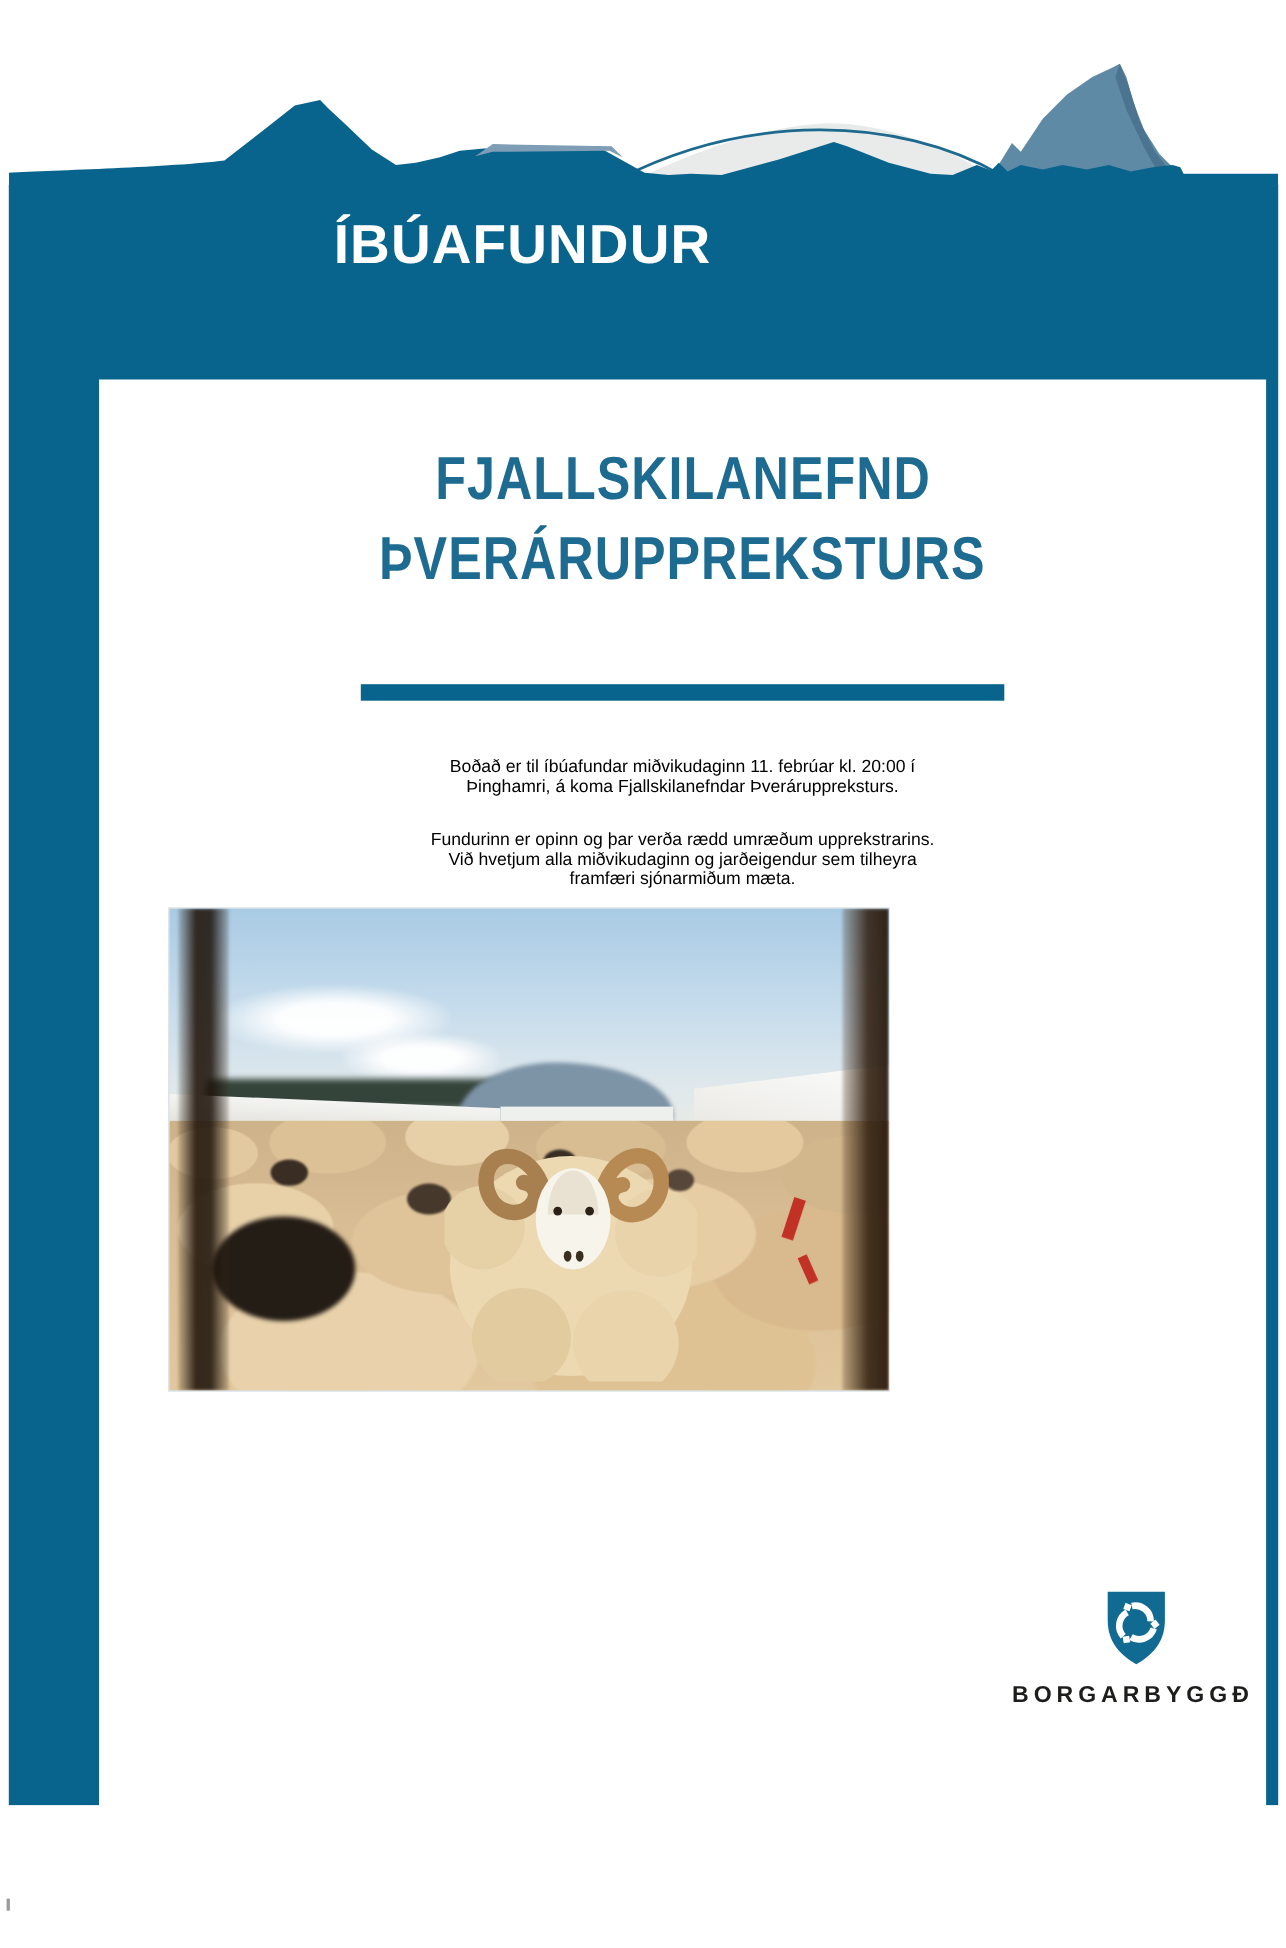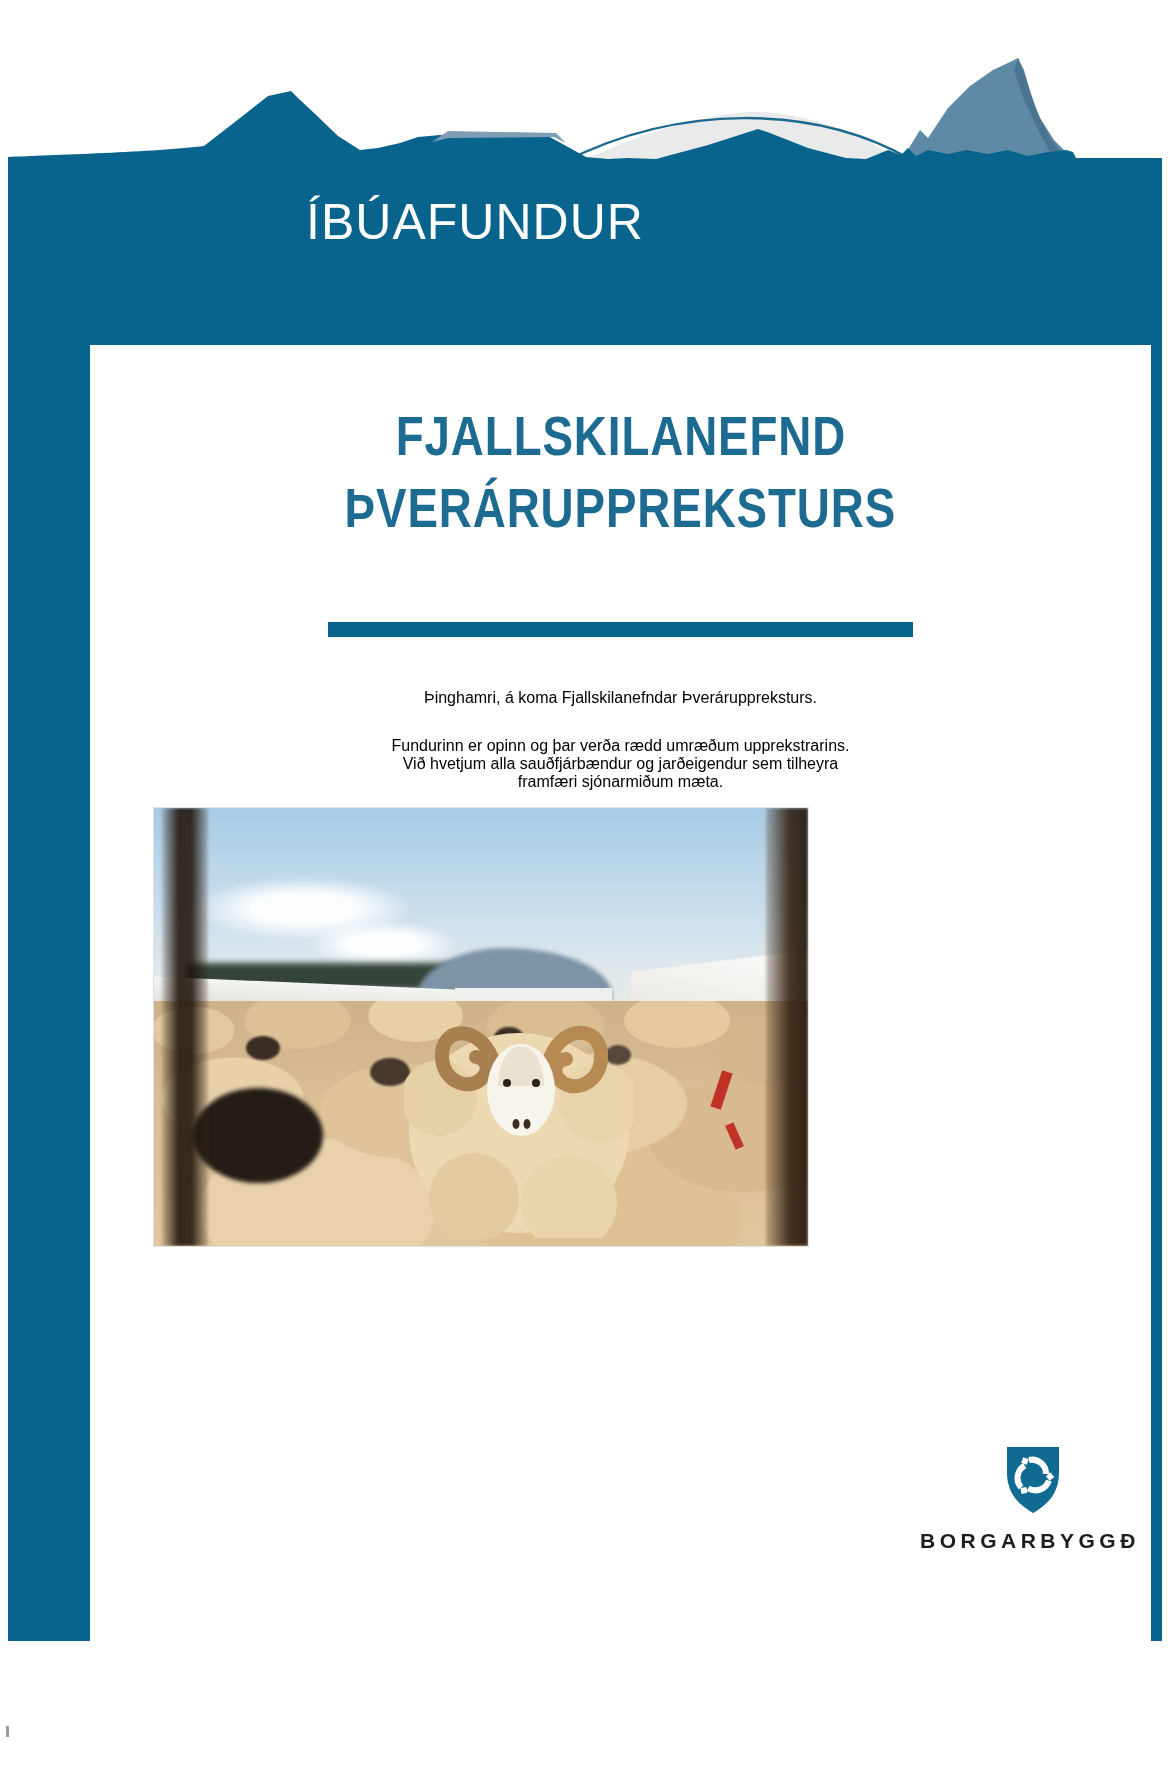--- a/index.html
+++ b/index.html
@@ -8,21 +8,21 @@
 
   
   .mountains{position:absolute;left:8px;top:0;width:1154px;height:170px;display:block;}
 
   
   .frame{position:absolute;left:8px;top:168px;width:1154px;height:1473px;
          background:var(--frame-blue,#08648c);}
 
   .poster-title{position:absolute;left:8px;top:192px;width:934px;margin:0;
         text-align:center;color:#ffffff;font-size:50px;line-height:60px;
-        font-weight:400;letter-spacing:1px;}
+        font-weight:700;letter-spacing:1px;}
 
   
   .card{position:absolute;left:54px;top:345px;width:1061px;height:1532px;
         background:#ffffff;text-align:center;margin-left:36px;}
 
   .card h2{margin:55px 0 0 0;font-weight:700;font-size:52px;line-height:72px;
         color:var(--heading-teal,#1e6b92);letter-spacing:1px;}
   .h2line{display:inline-block;transform:scale(0.88,1.06);transform-origin:center;white-space:nowrap;}
 
   .divider{width:585px;height:15px;margin:78px auto 0 auto;background:var(--divider,#08648c);}
@@ -118,27 +118,28 @@
 
     <h2>
       <span class="h2line">FJALLSKILANEFND</span><br>
       <span class="h2line">ÞVERÁRUPPREKSTURS</span>
     </h2>
 
     <div class="divider"></div>
 
     <p class="para para1">
       </p>
+      <div>Boðað er til íbúafundar miðvikudaginn 11. febrúar kl. 20:00 í</div>
       <div>Þinghamri, á koma Fjallskilanefndar Þveráruppreksturs.</div>
     <p></p>
 
     <p class="para para2">
       </p>
       <div>Fundurinn er opinn og þar verða rædd umræðum upprekstrarins.</div>
-      <div>Við hvetjum alla sauðfjárbændur og jarðeigendur sem tilheyra</div>
+      <div>Við hvetjum alla miðvikudaginn og jarðeigendur sem tilheyra</div>
       <div>framfæri sjónarmiðum mæta.</div>
     <p></p>
 
     <div class="photo" title="icelandic-sheep-flock-in-sorting-pen-with-horned-ram">
       <div class="ph-sky"></div>
       <div class="ph-cloud c1"></div>
       <div class="ph-cloud c2"></div>
       <div class="ph-trees"></div>
       <div class="ph-mtn"></div>
       <div class="ph-wall-l"></div>

